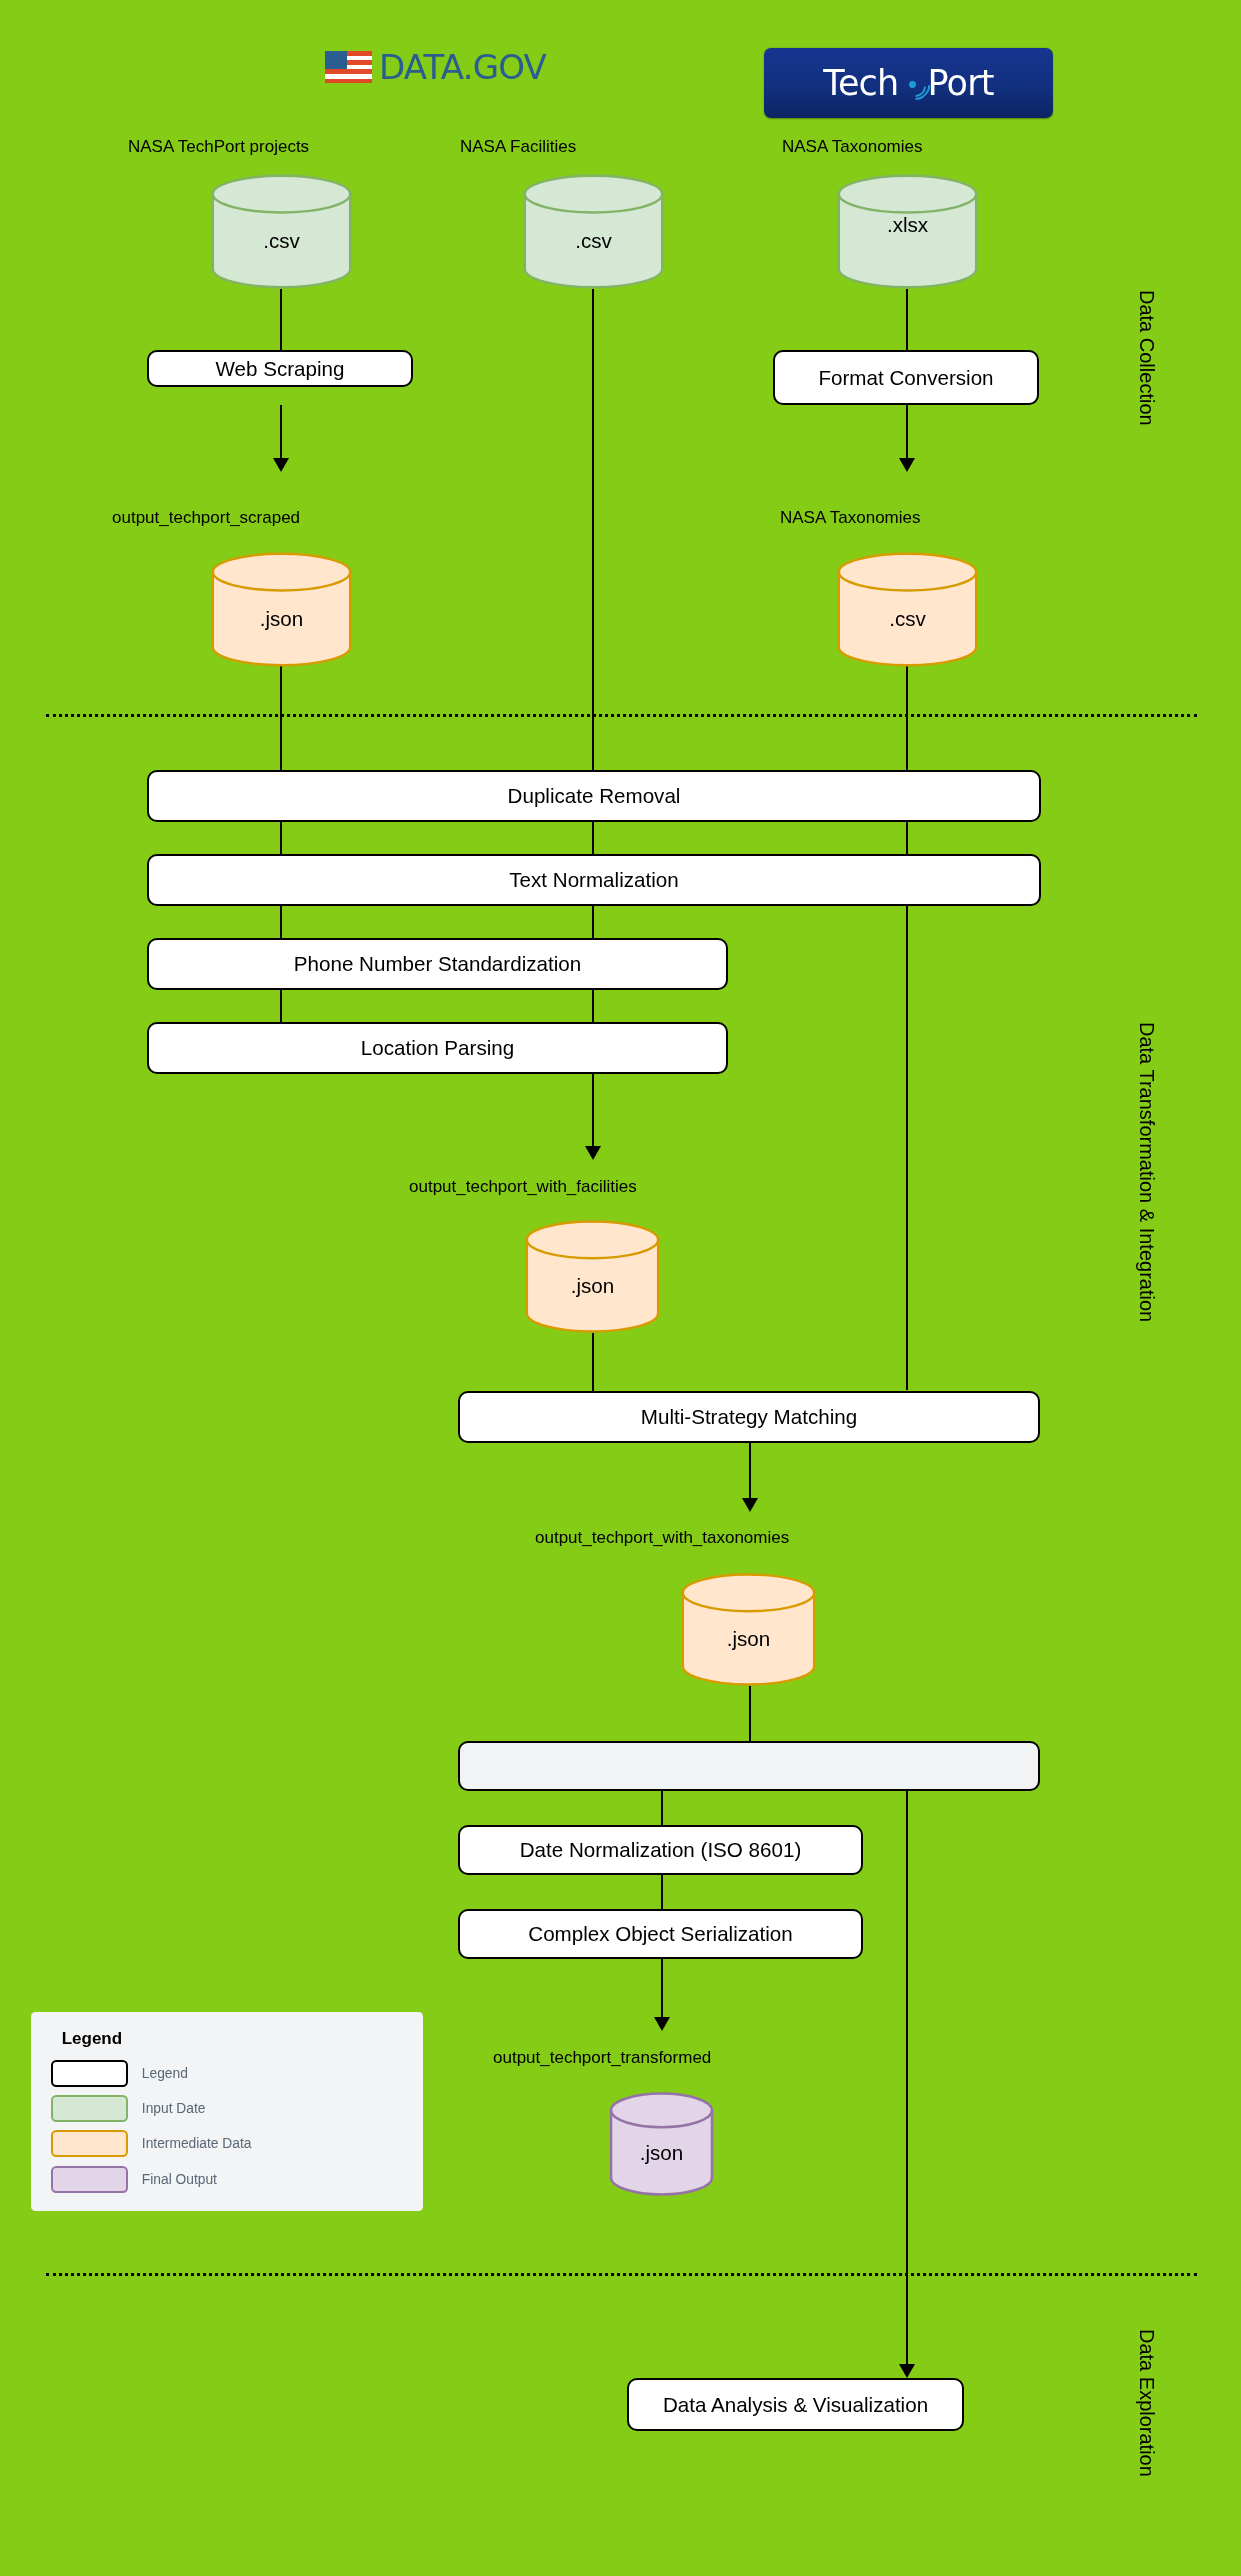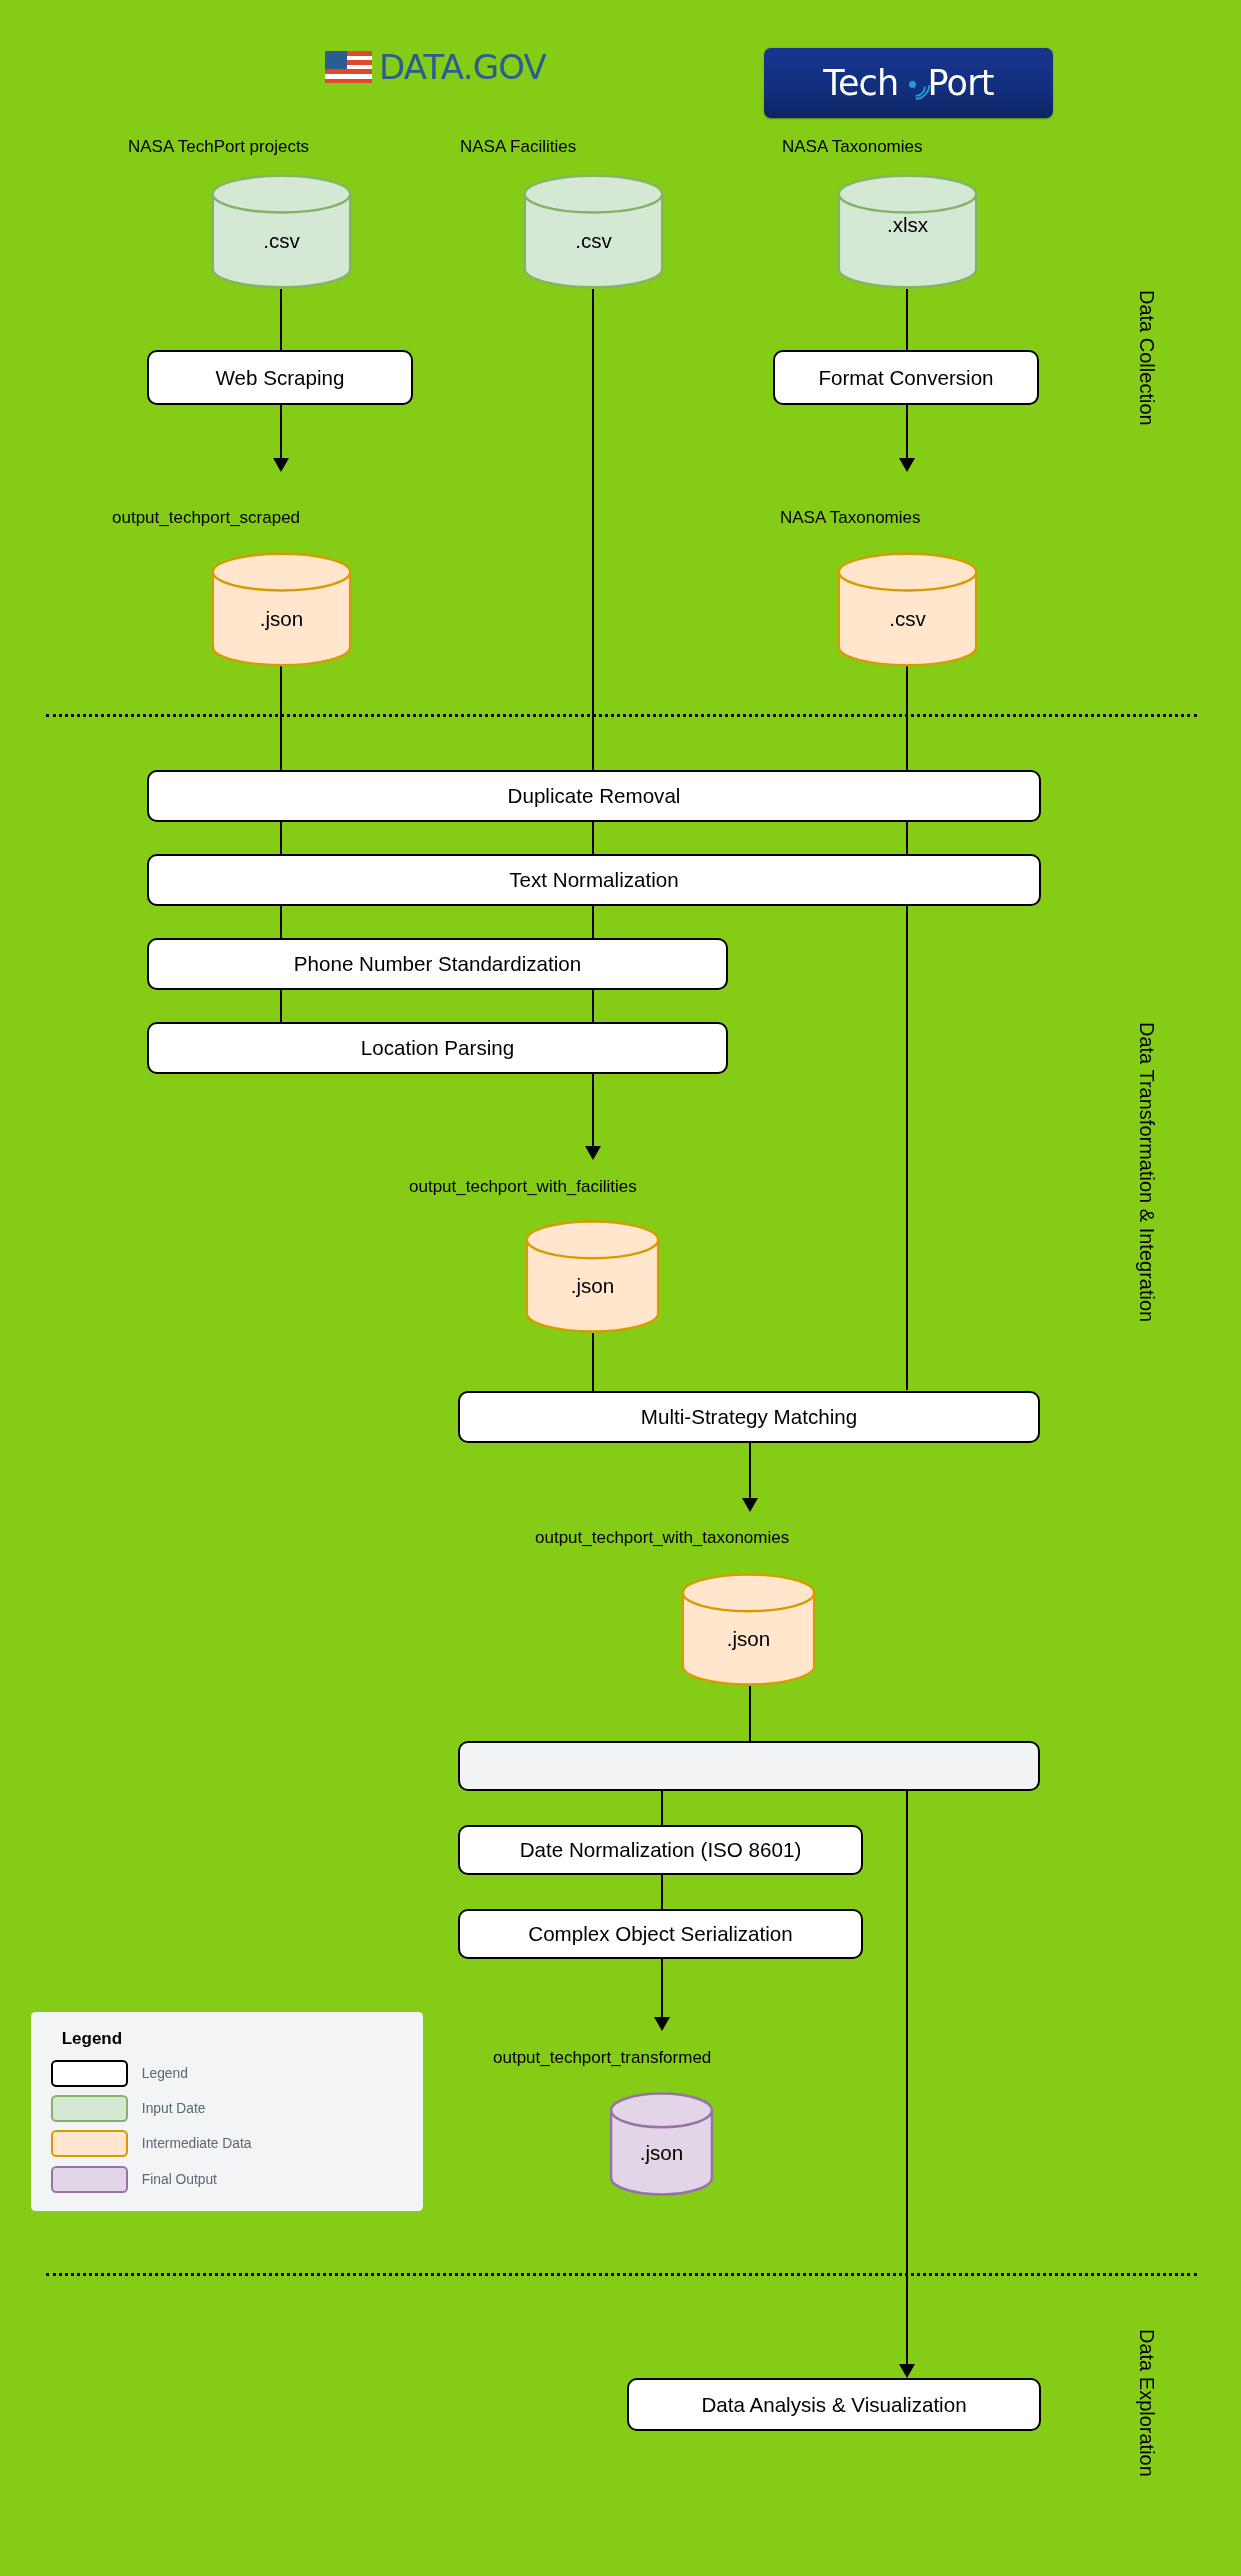--- a/index.html
+++ b/index.html
@@ -139,21 +139,21 @@
       <ellipse cx="95" cy="26" rx="90" ry="24" fill="#d5e8d4" stroke="#82b366" stroke-width="3.2"></ellipse>
     </svg>
     <div class="cyl-text" style="top:39px;">.xlsx</div>
   </div>
 
   <div class="line-v" style="left:280px;top:289px;height:61px;"></div>
   <div class="line-v" style="left:906px;top:289px;height:61px;"></div>
 
   <div class="line-v" style="left:592px;top:289px;height:573px;"></div>
 
-  <div class="proc" style="left:147px;top:350px;width:266px;height:55px;">Web Scraping</div>
+  <div class="proc" style="left:147px;top:350px;width:266px;height:37px;">Web Scraping</div>
   <div class="proc" style="left:773px;top:350px;width:266px;height:55px;">Format Conversion</div>
 
   <div class="line-v" style="left:280px;top:405px;height:57px;"></div>
   <div class="arrow-head" style="left:273px;top:458px;"></div>
   <div class="line-v" style="left:906px;top:405px;height:57px;"></div>
   <div class="arrow-head" style="left:899px;top:458px;"></div>
 
   <div class="node-label" style="left:112px;top:508px;width:336px;">output_techport_scraped</div>
   <div class="node-label" style="left:780px;top:508px;width:252px;">NASA Taxonomies</div>
 
@@ -239,21 +239,21 @@
       <path d="M4,24 L4,112 A66,22 0 0 0 136,112 L136,24 Z" fill="#e1d5e7" stroke="#9673a6" stroke-width="3.2"></path>
       <ellipse cx="70" cy="24" rx="66" ry="22" fill="#e1d5e7" stroke="#9673a6" stroke-width="3.2"></ellipse>
     </svg>
     <div class="cyl-text" style="top:49px;">.json</div>
   </div>
 
   <div class="divider" style="left:46px;top:2273px;width:1151px;"></div>
 
   <div class="arrow-head" style="left:899px;top:2364px;"></div>
 
-  <div class="proc" style="left:627px;top:2378px;width:414px;height:53px;">Data Analysis &amp; Visualization</div>
+  <div class="proc" style="left:627px;top:2378px;width:337px;height:53px;">Data Analysis &amp; Visualization</div>
 
   <div class="phase" style="left:1158px;top:290px;">Data Collection</div>
   <div class="phase" style="left:1158px;top:1022px;">Data Transformation &amp; Integration</div>
   <div class="phase" style="left:1158px;top:2329px;">Data Exploration</div>
 
   <div id="legend" style="left:31px;top:2012px;width:352px;">
     <div class="legend-title">Legend</div>
 
     <div class="legend-row">
       <span class="legend-swatch" style="background:#ffffff;border:2.3px solid #000000;"></span>

